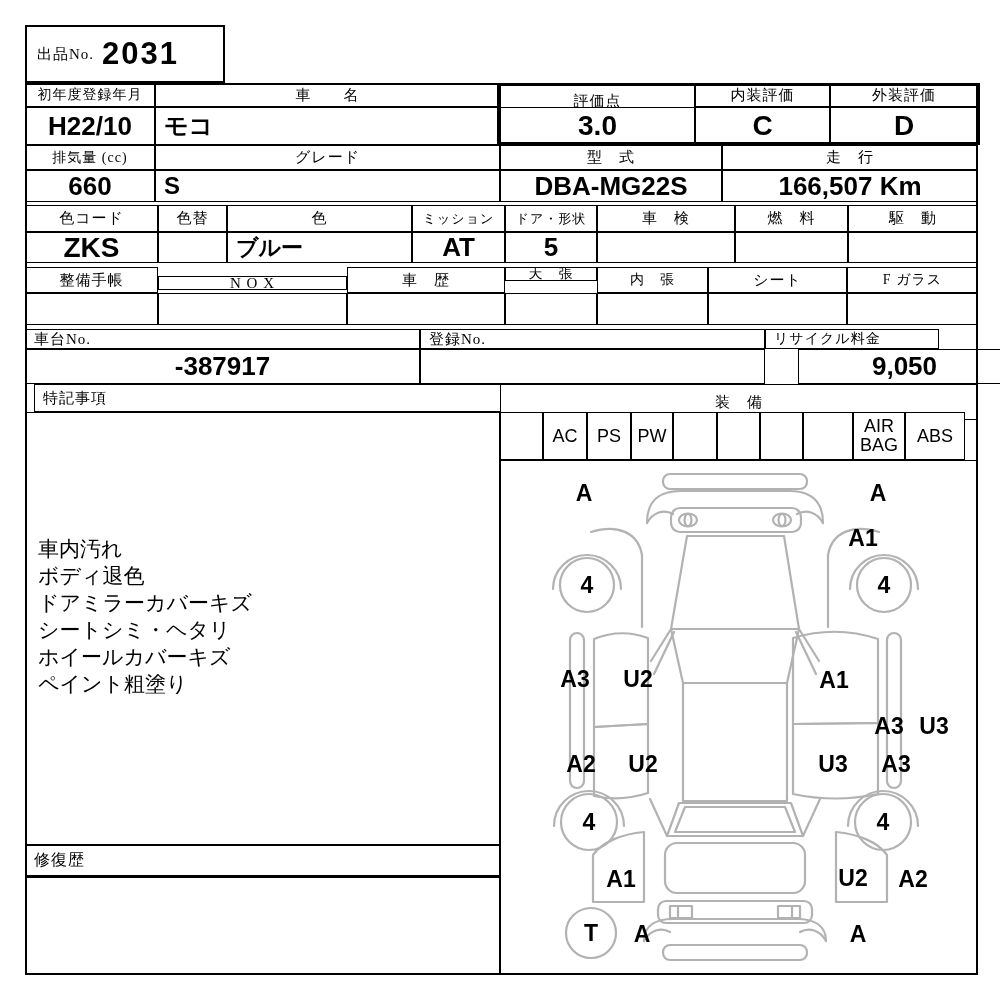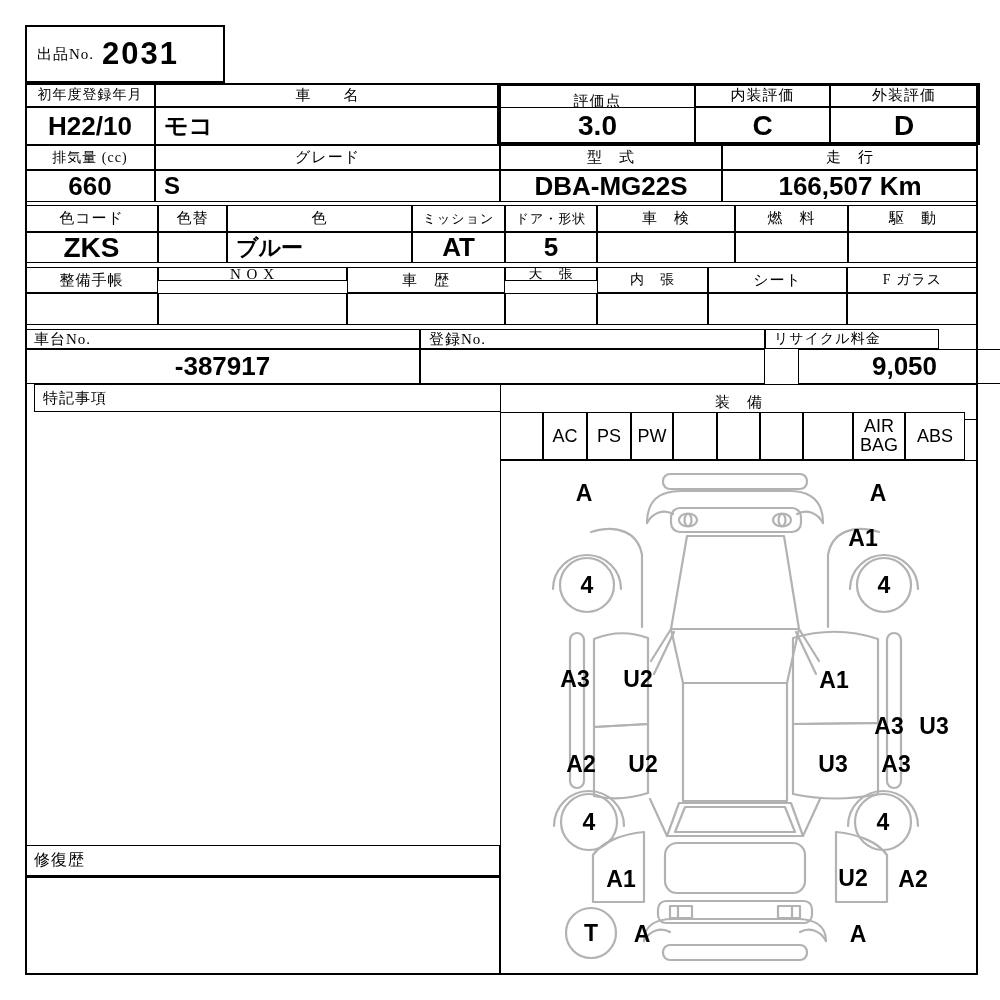--- a/index.html
+++ b/index.html
@@ -71,21 +71,21 @@
   <div class="cell val v28" style="left:25px;top:232px;width:133px;height:31px">ZKS</div>
   <div class="cell" style="left:158px;top:232px;width:69px;height:31px"></div>
   <div class="cell val v22 leftal" style="left:227px;top:232px;width:185px;height:31px">ブルー</div>
   <div class="cell val v26" style="left:412px;top:232px;width:93px;height:31px">AT</div>
   <div class="cell val v26" style="left:505px;top:232px;width:92px;height:31px">5</div>
   <div class="cell" style="left:597px;top:232px;width:138px;height:31px"></div>
   <div class="cell" style="left:735px;top:232px;width:113px;height:31px"></div>
   <div class="cell" style="left:848px;top:232px;width:130px;height:31px"></div>
 
   <div class="cell hdr s15" style="left:25px;top:267px;width:133px;height:26px">整備手帳</div>
-  <div class="cell hdr s15" style="left:158px;top:267px;width:189px;height:14px">N O X</div>
+  <div class="cell hdr s15" style="left:158px;top:276px;width:189px;height:14px">N O X</div>
   <div class="cell hdr s15" style="left:347px;top:267px;width:158px;height:26px">車　歴</div>
   <div class="cell hdr s14" style="left:505px;top:267px;width:92px;height:14px">天　張</div>
   <div class="cell hdr s14" style="left:597px;top:267px;width:111px;height:26px">内　張</div>
   <div class="cell hdr s15" style="left:708px;top:267px;width:139px;height:26px">シート</div>
   <div class="cell hdr s14" style="left:847px;top:267px;width:131px;height:26px">F ガラス</div>
 
   <div class="cell" style="left:25px;top:293px;width:133px;height:32px"></div>
   <div class="cell" style="left:158px;top:293px;width:189px;height:32px"></div>
   <div class="cell" style="left:347px;top:293px;width:158px;height:32px"></div>
   <div class="cell" style="left:505px;top:293px;width:92px;height:32px"></div>
@@ -109,20 +109,28 @@
     <div class="cell" style="left:587px;top:412px;width:44px;height:48px">PS</div>
     <div class="cell" style="left:631px;top:412px;width:42px;height:48px">PW</div>
     <div class="cell" style="left:673px;top:412px;width:44px;height:48px"></div>
     <div class="cell" style="left:717px;top:412px;width:43px;height:48px"></div>
     <div class="cell" style="left:760px;top:412px;width:43px;height:48px"></div>
     <div class="cell" style="left:803px;top:412px;width:50px;height:48px"></div>
     <div class="cell" style="left:853px;top:412px;width:52px;height:48px">AIR BAG</div>
     <div class="cell" style="left:905px;top:412px;width:60px;height:48px">ABS</div>
   </div>
 
+  <div id="notes-box">
+    <div class="note-line">車内汚れ</div>
+    <div class="note-line">ボディ退色</div>
+    <div class="note-line">ドアミラーカバーキズ</div>
+    <div class="note-line">シートシミ・ヘタリ</div>
+    <div class="note-line">ホイールカバーキズ</div>
+    <div class="note-line">ペイント粗塗り</div>
+  </div>
 
   <div class="cell hdr s16 leftal" style="left:25px;top:845px;width:475px;height:32px;border-bottom-width:2px">修復歴</div>
   <div class="cell" style="left:25px;top:877px;width:475px;height:98px"></div>
 
   <div id="diagram-box">
     <svg width="478" height="515" viewBox="0 0 478 515">
       <g stroke="#b2b2b2" stroke-width="2.2" fill="none" stroke-linecap="round" stroke-linejoin="round">
 
         <rect x="162" y="13" width="144" height="15" rx="7"></rect>
 

